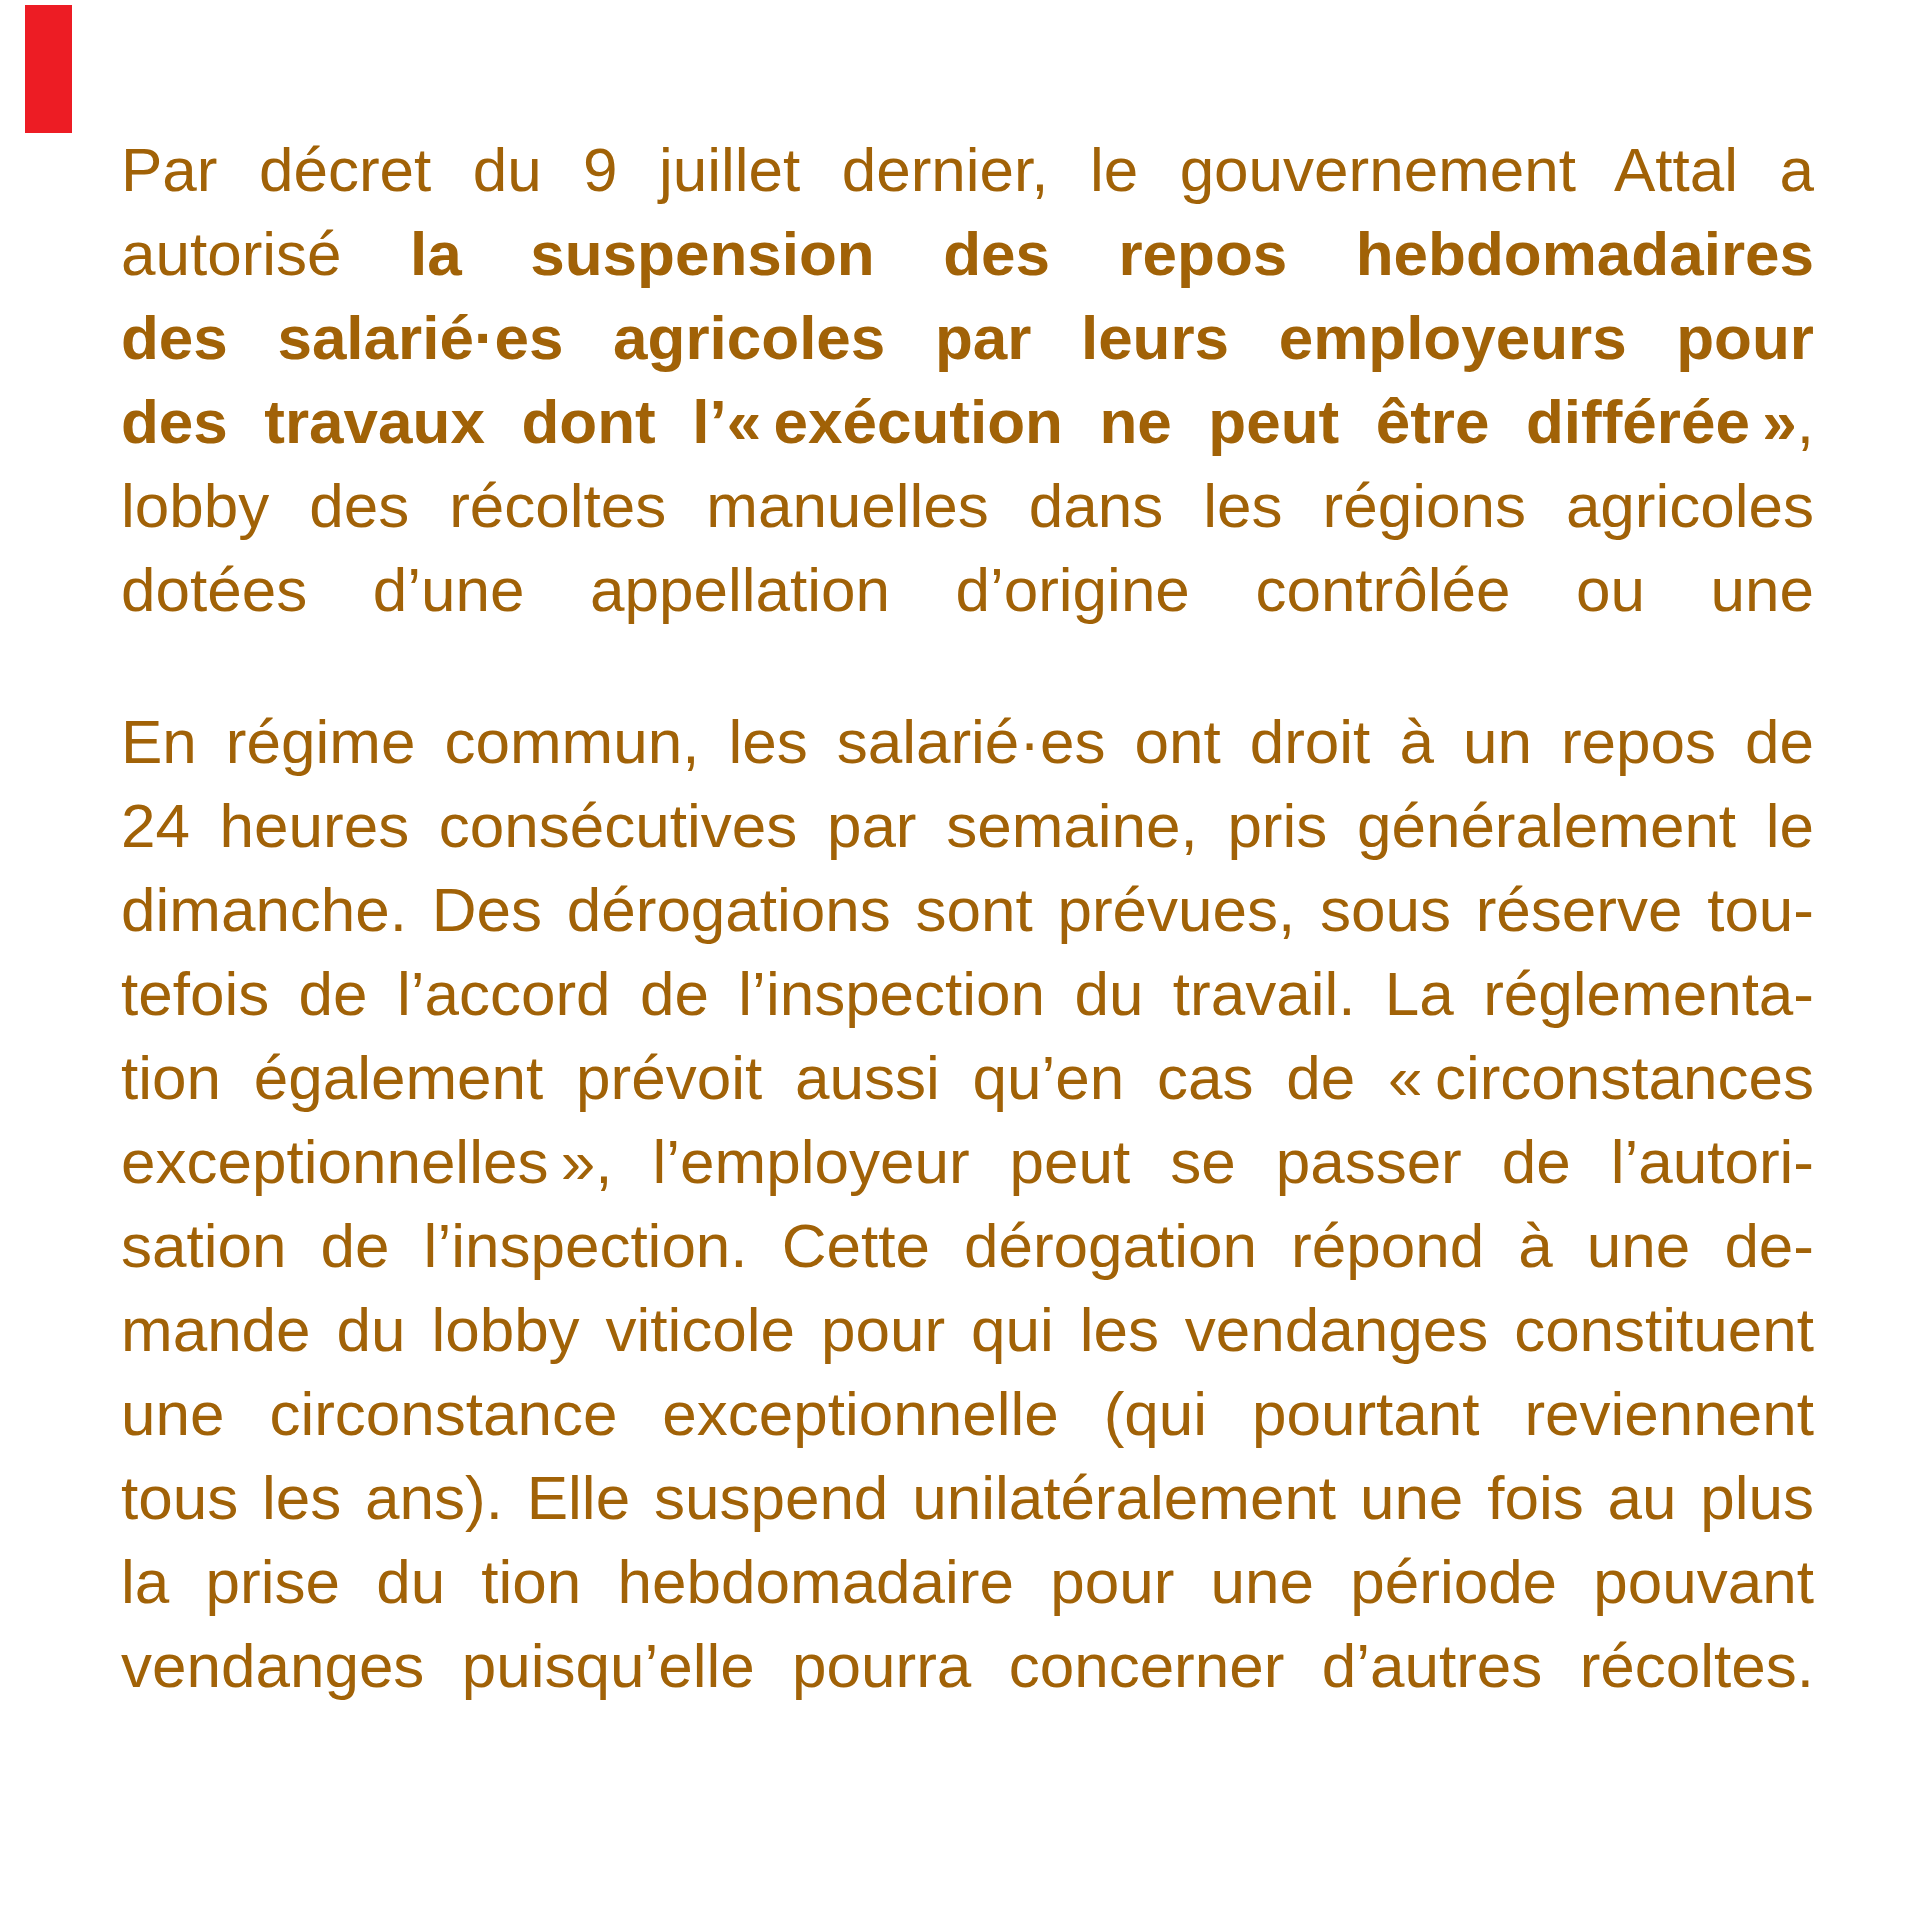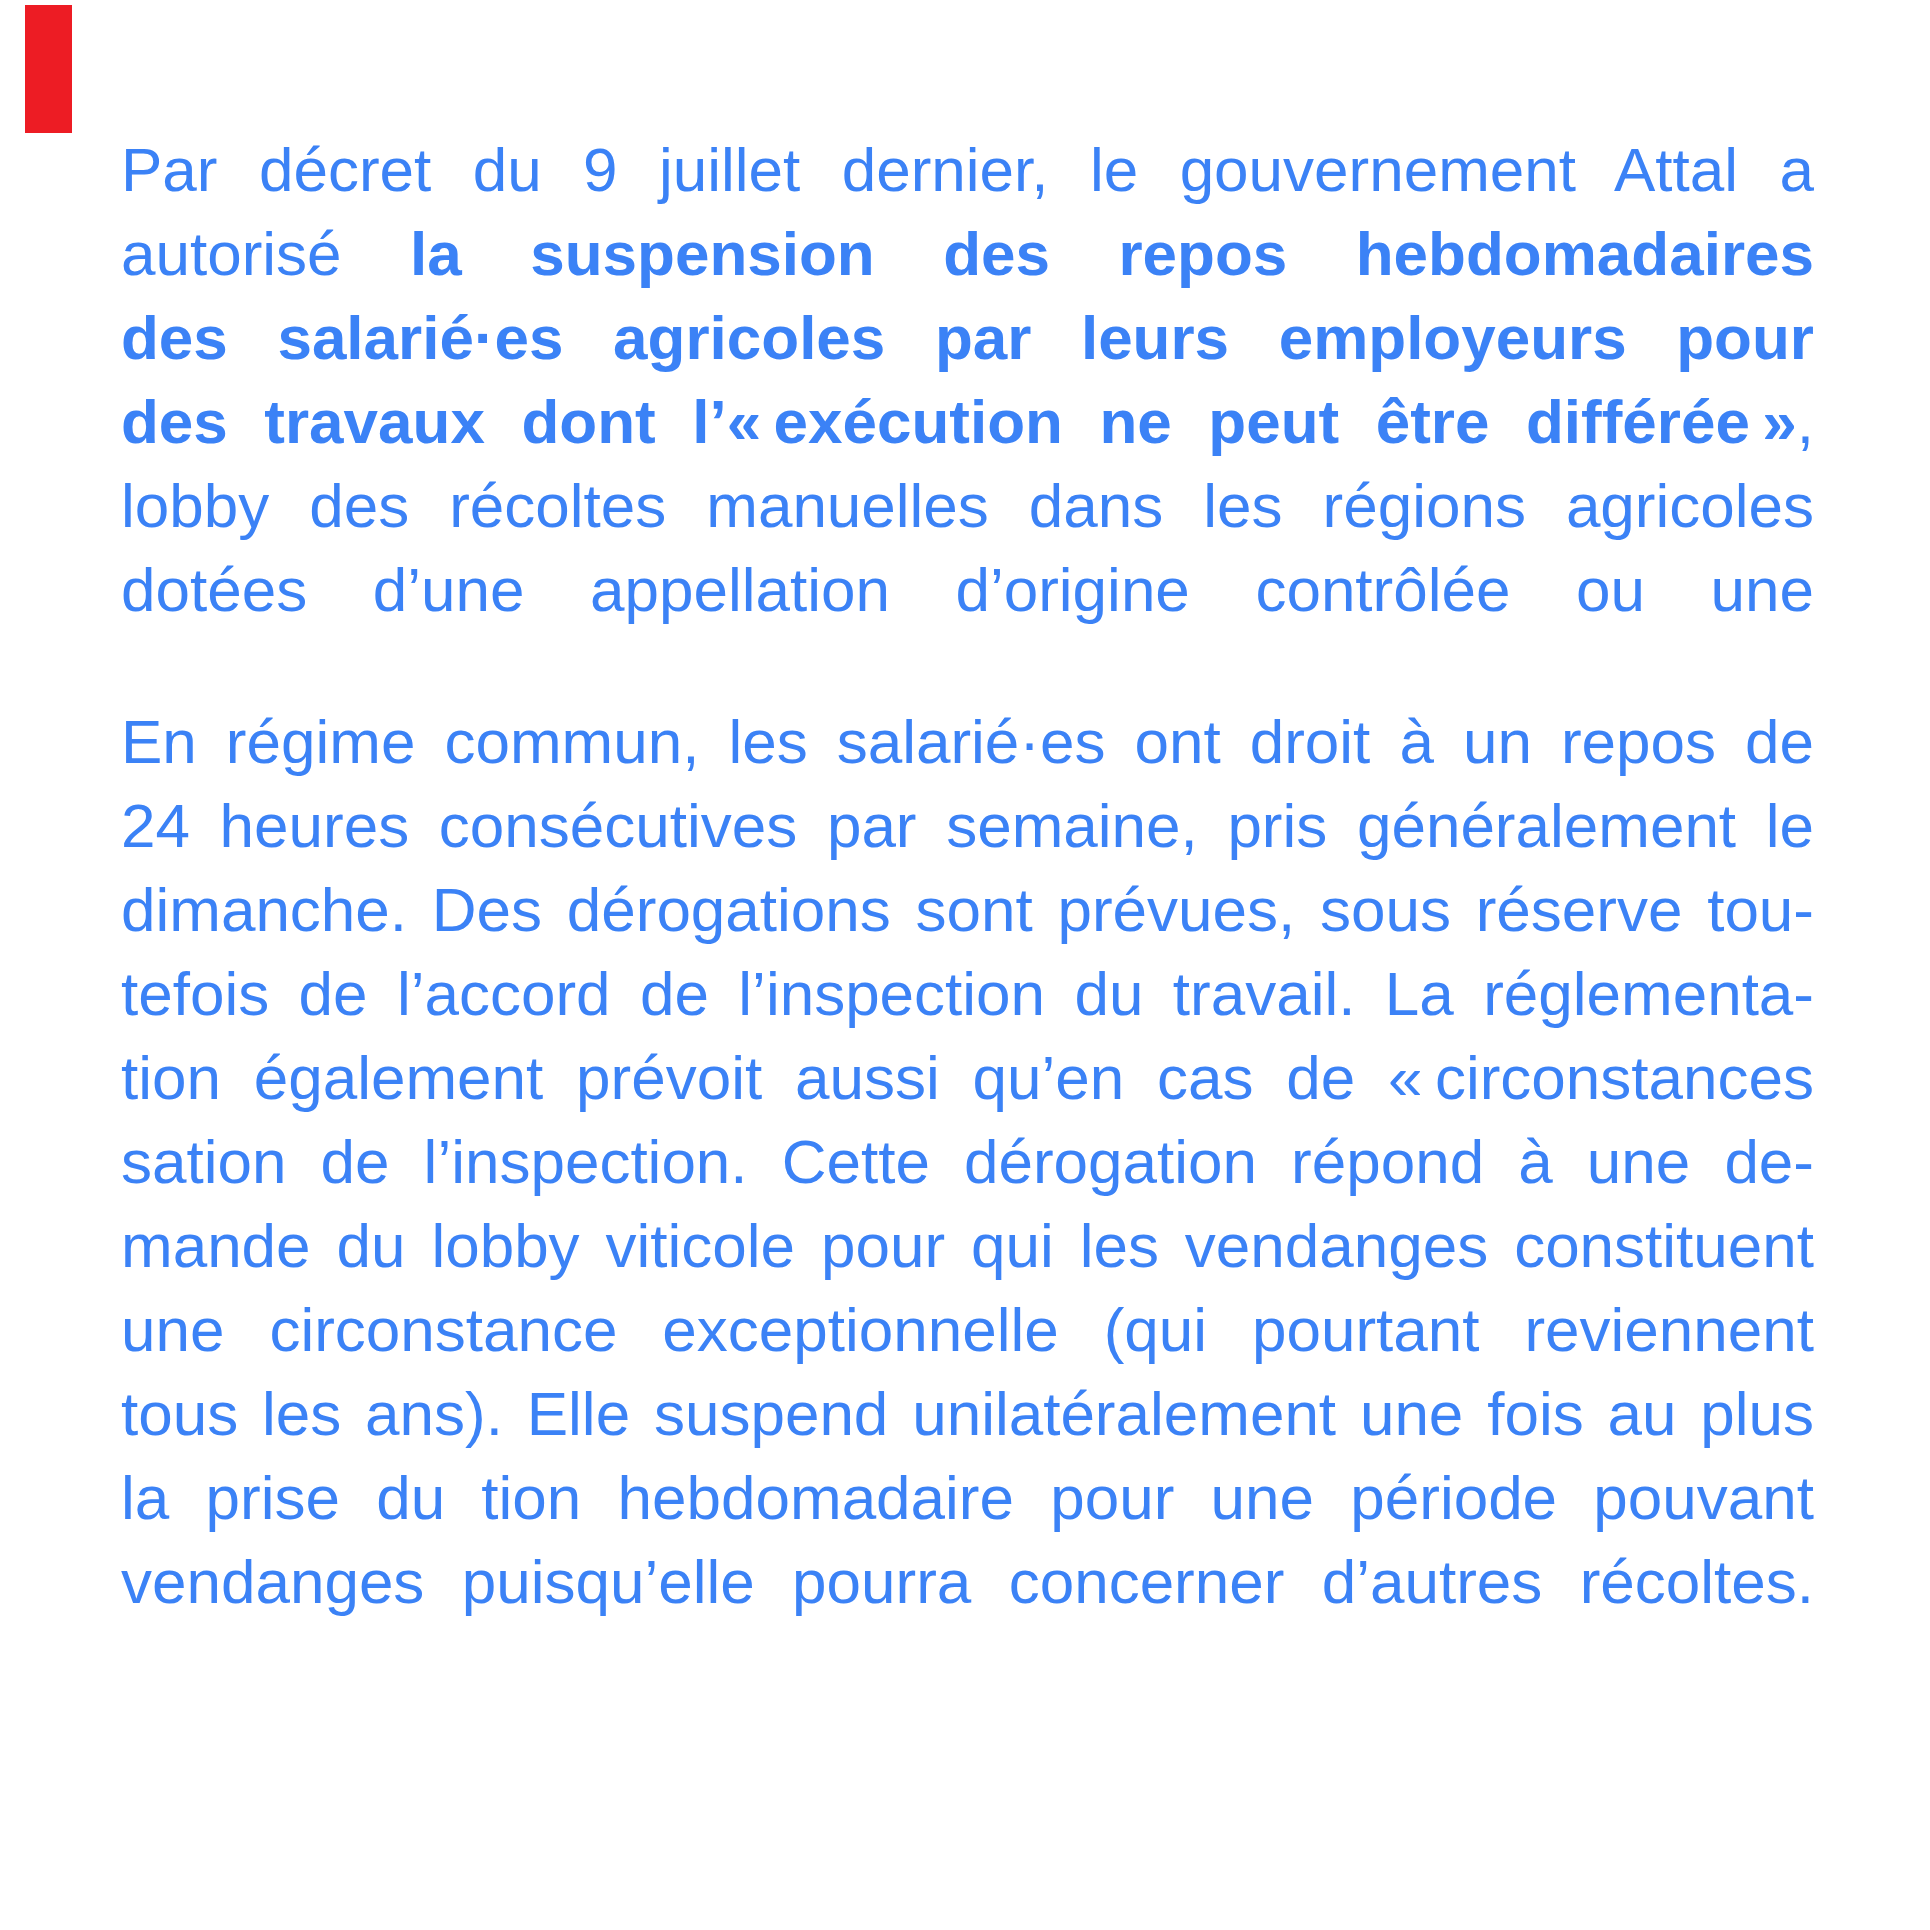--- a/index.html
+++ b/index.html
@@ -47,37 +47,38 @@
   }
   .line b { font-weight: 700; }
 </style>
 </head>
 <body>
 
 <div class="card">
 
   <div class="accent-bar" style="background-color: rgb(237, 28, 36);"></div>
 
-  <div class="content" style="color: #3b82f6;">
+  <div class="content" style="color: #a16207;">
 
     <div class="para para-1">
       <div class="line"><span>Par décret du 9 juillet dernier, le gouvernement Attal a</span><b></b><span></span></div>
       <div class="line"><span>autorisé </span><b>la suspension des repos hebdomadaires</b><span></span></div>
       <div class="line"><span></span><b>des salarié·es agricoles par leurs employeurs pour</b><span></span></div>
       <div class="line"><span></span><b>des travaux dont l’« exécution ne peut être différée »</b><span>,</span></div>
       <div class="line"><span>lobby des récoltes manuelles dans les régions agricoles</span><b></b><span></span></div>
       <div class="line"><span>dotées d’une appellation d’origine contrôlée ou une</span><b></b><span></span></div>
     </div>
 
     <div class="para para-2">
       <div class="line"><span>En régime commun, les salarié·es ont droit à un repos de</span></div>
       <div class="line"><span>24 heures consécutives par semaine, pris généralement le</span></div>
       <div class="line"><span>dimanche. Des dérogations sont prévues, sous réserve tou-</span></div>
       <div class="line"><span>tefois de l’accord de l’inspection du travail. La réglementa-</span></div>
       <div class="line"><span>tion également prévoit aussi qu’en cas de « circonstances</span></div>
+      <div class="line"><span>exceptionnelles », l’employeur peut se passer de l’autori-</span></div>
       <div class="line"><span>sation de l’inspection. Cette dérogation répond à une de-</span></div>
       <div class="line"><span>mande du lobby viticole pour qui les vendanges constituent</span></div>
       <div class="line"><span>une circonstance exceptionnelle (qui pourtant reviennent</span></div>
       <div class="line"><span>tous les ans). Elle suspend unilatéralement une fois au plus</span></div>
       <div class="line"><span>la prise du tion hebdomadaire pour une période pouvant</span></div>
       <div class="line"><span>vendanges puisqu’elle pourra concerner d’autres récoltes.</span></div>
     </div>
 
   </div>
 </div>

